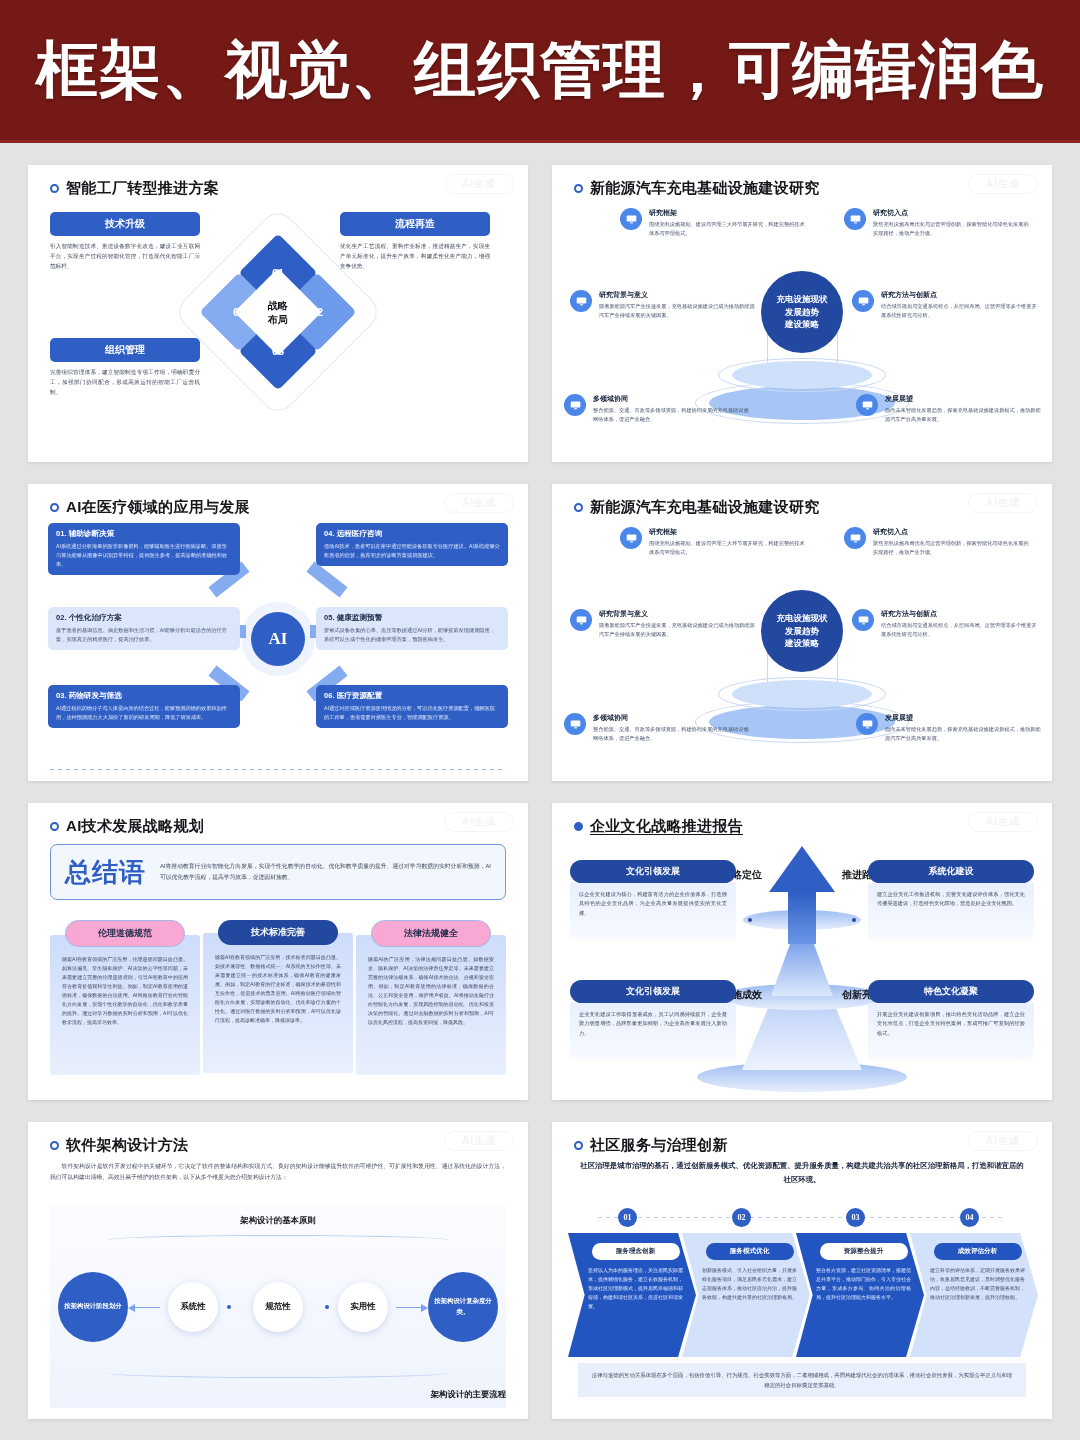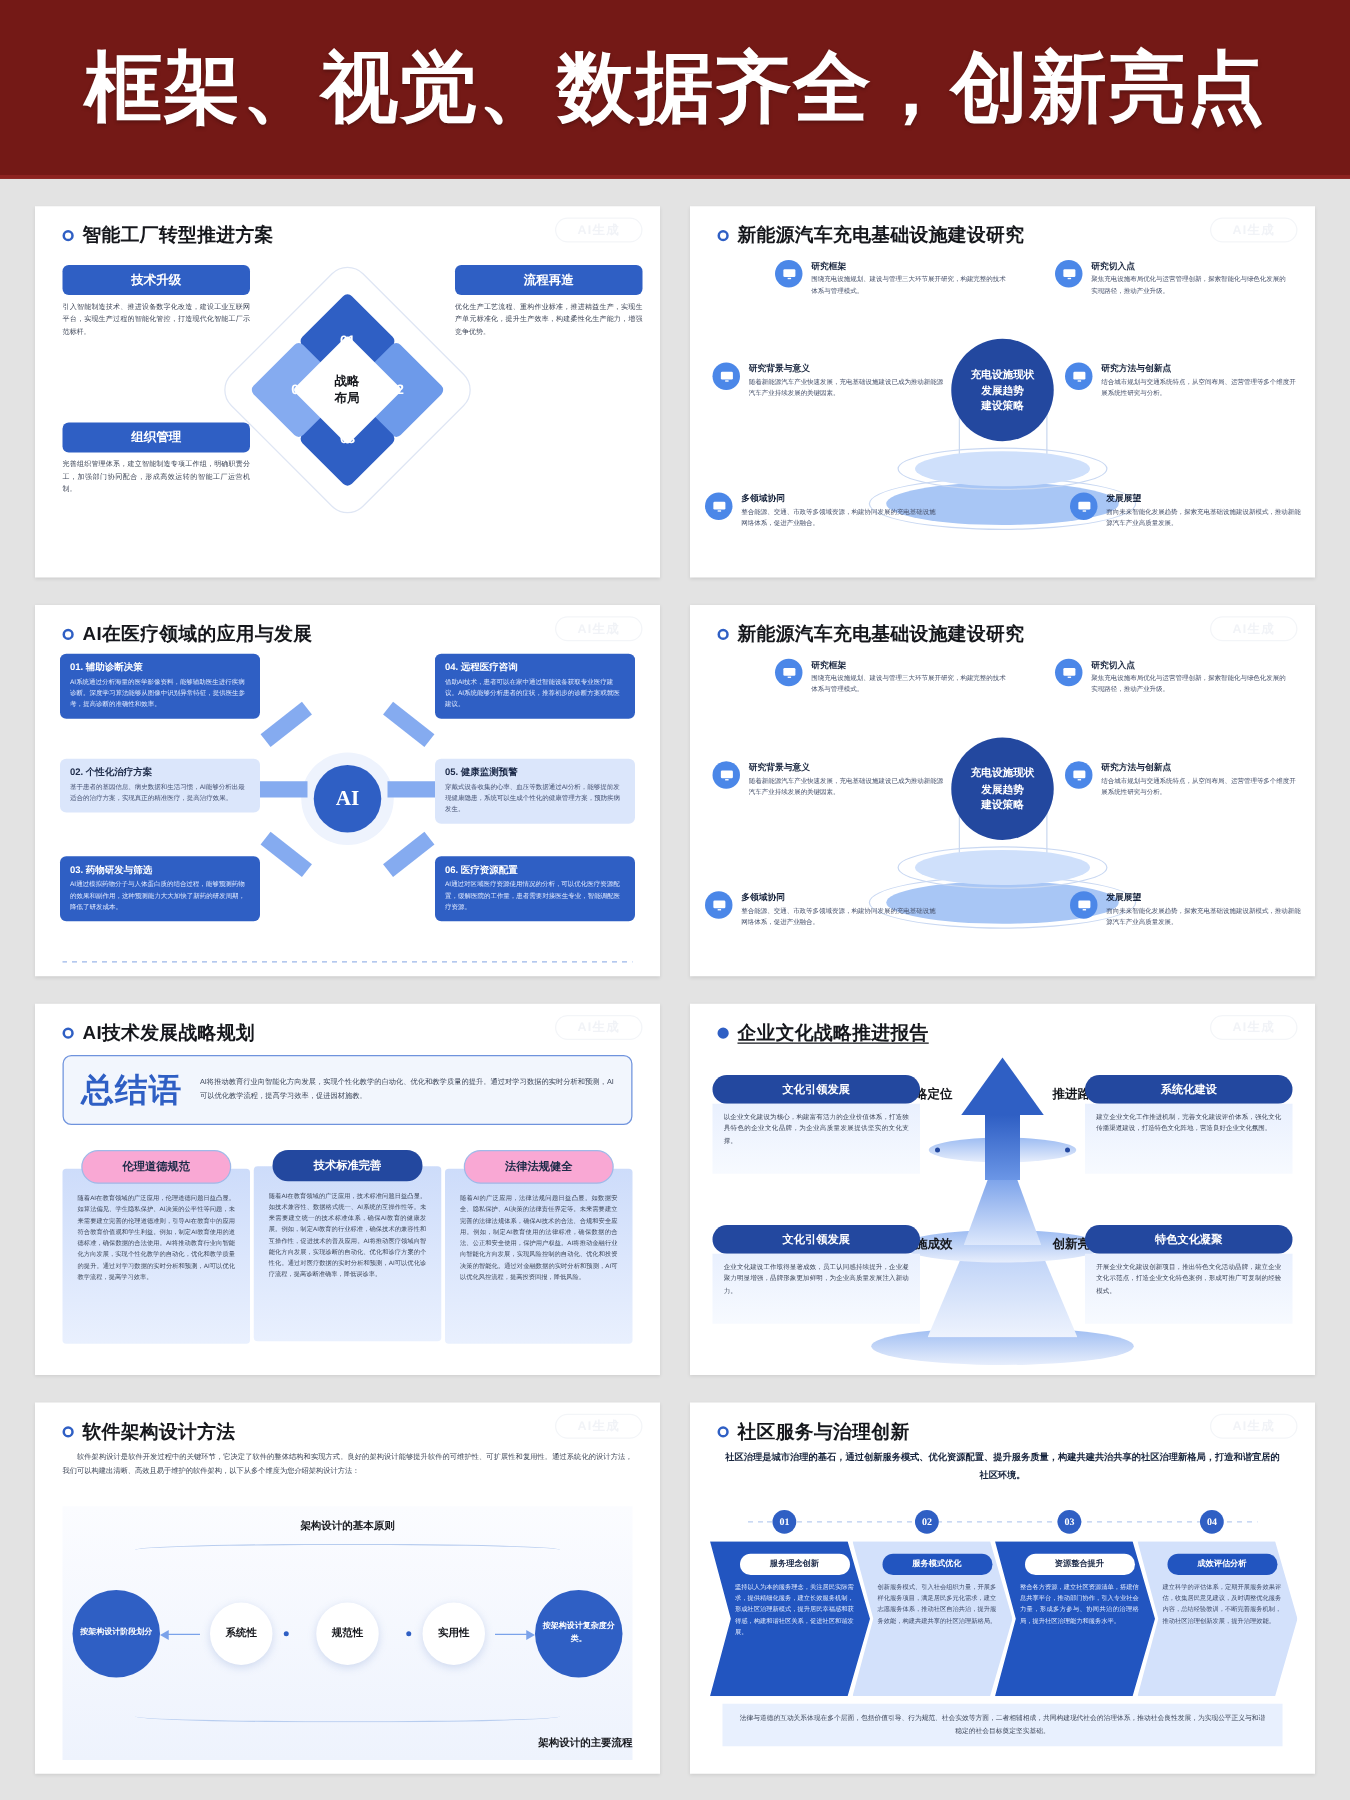--- a/index.html
+++ b/index.html
@@ -60,21 +60,21 @@
   .dq.d3{background:#2f5fc4;left:47px;top:86px;}
   .dq.d4{background:#85abf0;left:8px;top:47px;}
   .dq span{transform:rotate(-45deg);}
   .dia-center{position:absolute;left:44px;top:44px;width:62px;height:62px;
     background:#fff;transform:rotate(45deg);display:flex;align-items:center;
     justify-content:center;border-radius:3px;}
   .dia-center i{transform:rotate(-45deg);font-style:normal;font-size:10px;
     font-weight:bold;color:#15171c;line-height:1.35;text-align:center;}
 
   .s1col{position:absolute;width:150px;}
-  .s1col.l{left:22px;} .s1col.r{right:14px;}
+  .s1col.l{left:22px;} .s1col.r{right:38px;}
   .s1col.t{top:14px;} .s1col.b{top:140px;}
   .pill{background:#2f5fc4;color:#fff;font-size:10px;font-weight:bold;
     text-align:center;border-radius:5px;padding:5px 0;margin-bottom:6px;}
   .mini{font-size:5.6px;line-height:1.75;color:#3c4456;text-align:justify;}
 
   
   .pod-center{position:absolute;left:50%;top:44%;transform:translate(-50%,-50%);
     width:82px;height:82px;border-radius:50%;background:#23489f;color:#fff;
     display:flex;align-items:center;justify-content:center;text-align:center;
     font-size:8.5px;font-weight:bold;line-height:1.5;z-index:3;}
@@ -85,21 +85,21 @@
   .pod.fill2{width:186px;height:34px;background:#a8c6f5;top:188px;}
   .pod-stem{position:absolute;top:108px;width:1px;height:58px;background:#cbd9ef;}
   .node{position:absolute;width:188px;display:flex;gap:7px;}
   .node .ico{width:22px;height:22px;border-radius:50%;background:#4b87e8;flex:none;
     display:flex;align-items:center;justify-content:center;}
   .node .ico svg{width:11px;height:11px;}
   .node h4{font-size:7px;color:#16233c;font-weight:bold;margin-bottom:2px;}
   .node p{font-size:5.2px;line-height:1.7;color:#46506a;}
 
   
-  .aibox{position:absolute;width:160px;border-radius:5px;padding:6px 8px;}
+  .aibox{position:absolute;width:192px;border-radius:5px;padding:6px 8px;}
   .aibox.dark{background:#2f5fc4;color:#fff;}
   .aibox.light{background:#dbe6fb;color:#1d2b49;}
   .aibox h4{font-size:7.6px;font-weight:bold;margin-bottom:3px;}
   .aibox p{font-size:5.2px;line-height:1.7;}
   .aibox.dark p{color:#e2ebff;}
   .aibox.light p{color:#445071;}
   .ai-hub{position:absolute;left:50%;top:47%;transform:translate(-50%,-50%);
     width:74px;height:74px;border-radius:50%;background:#eef3fd;
     display:flex;align-items:center;justify-content:center;}
   .ai-hub .in{width:54px;height:54px;border-radius:50%;background:#2f5fc4;
@@ -196,21 +196,21 @@
   .chev p{font-size:5px;line-height:1.8;text-align:justify;}
   .chev.dark p{color:#e5edff;}
   .chev.light p{color:#3d4a68;}
   .s8-foot{position:absolute;left:26px;right:26px;top:208px;background:#e8f0fe;
     padding:7px 12px;font-size:5.4px;line-height:1.85;color:#3d4659;text-align:center;}
 </style>
 </head>
 <body>
 
 <div class="banner">
-  <div class="banner-title">框架、视觉、数据齐全，创新亮点</div>
+  <div class="banner-title">框架、视觉、组织管理，可编辑润色</div>
 </div>
 
 <div class="deck">
 
   <div class="slide">
     <div class="wm">AI生成</div>
     <div class="s-title">
       <span class="dot"></span>
       <h2>智能工厂转型推进方案</h2>
     </div>

